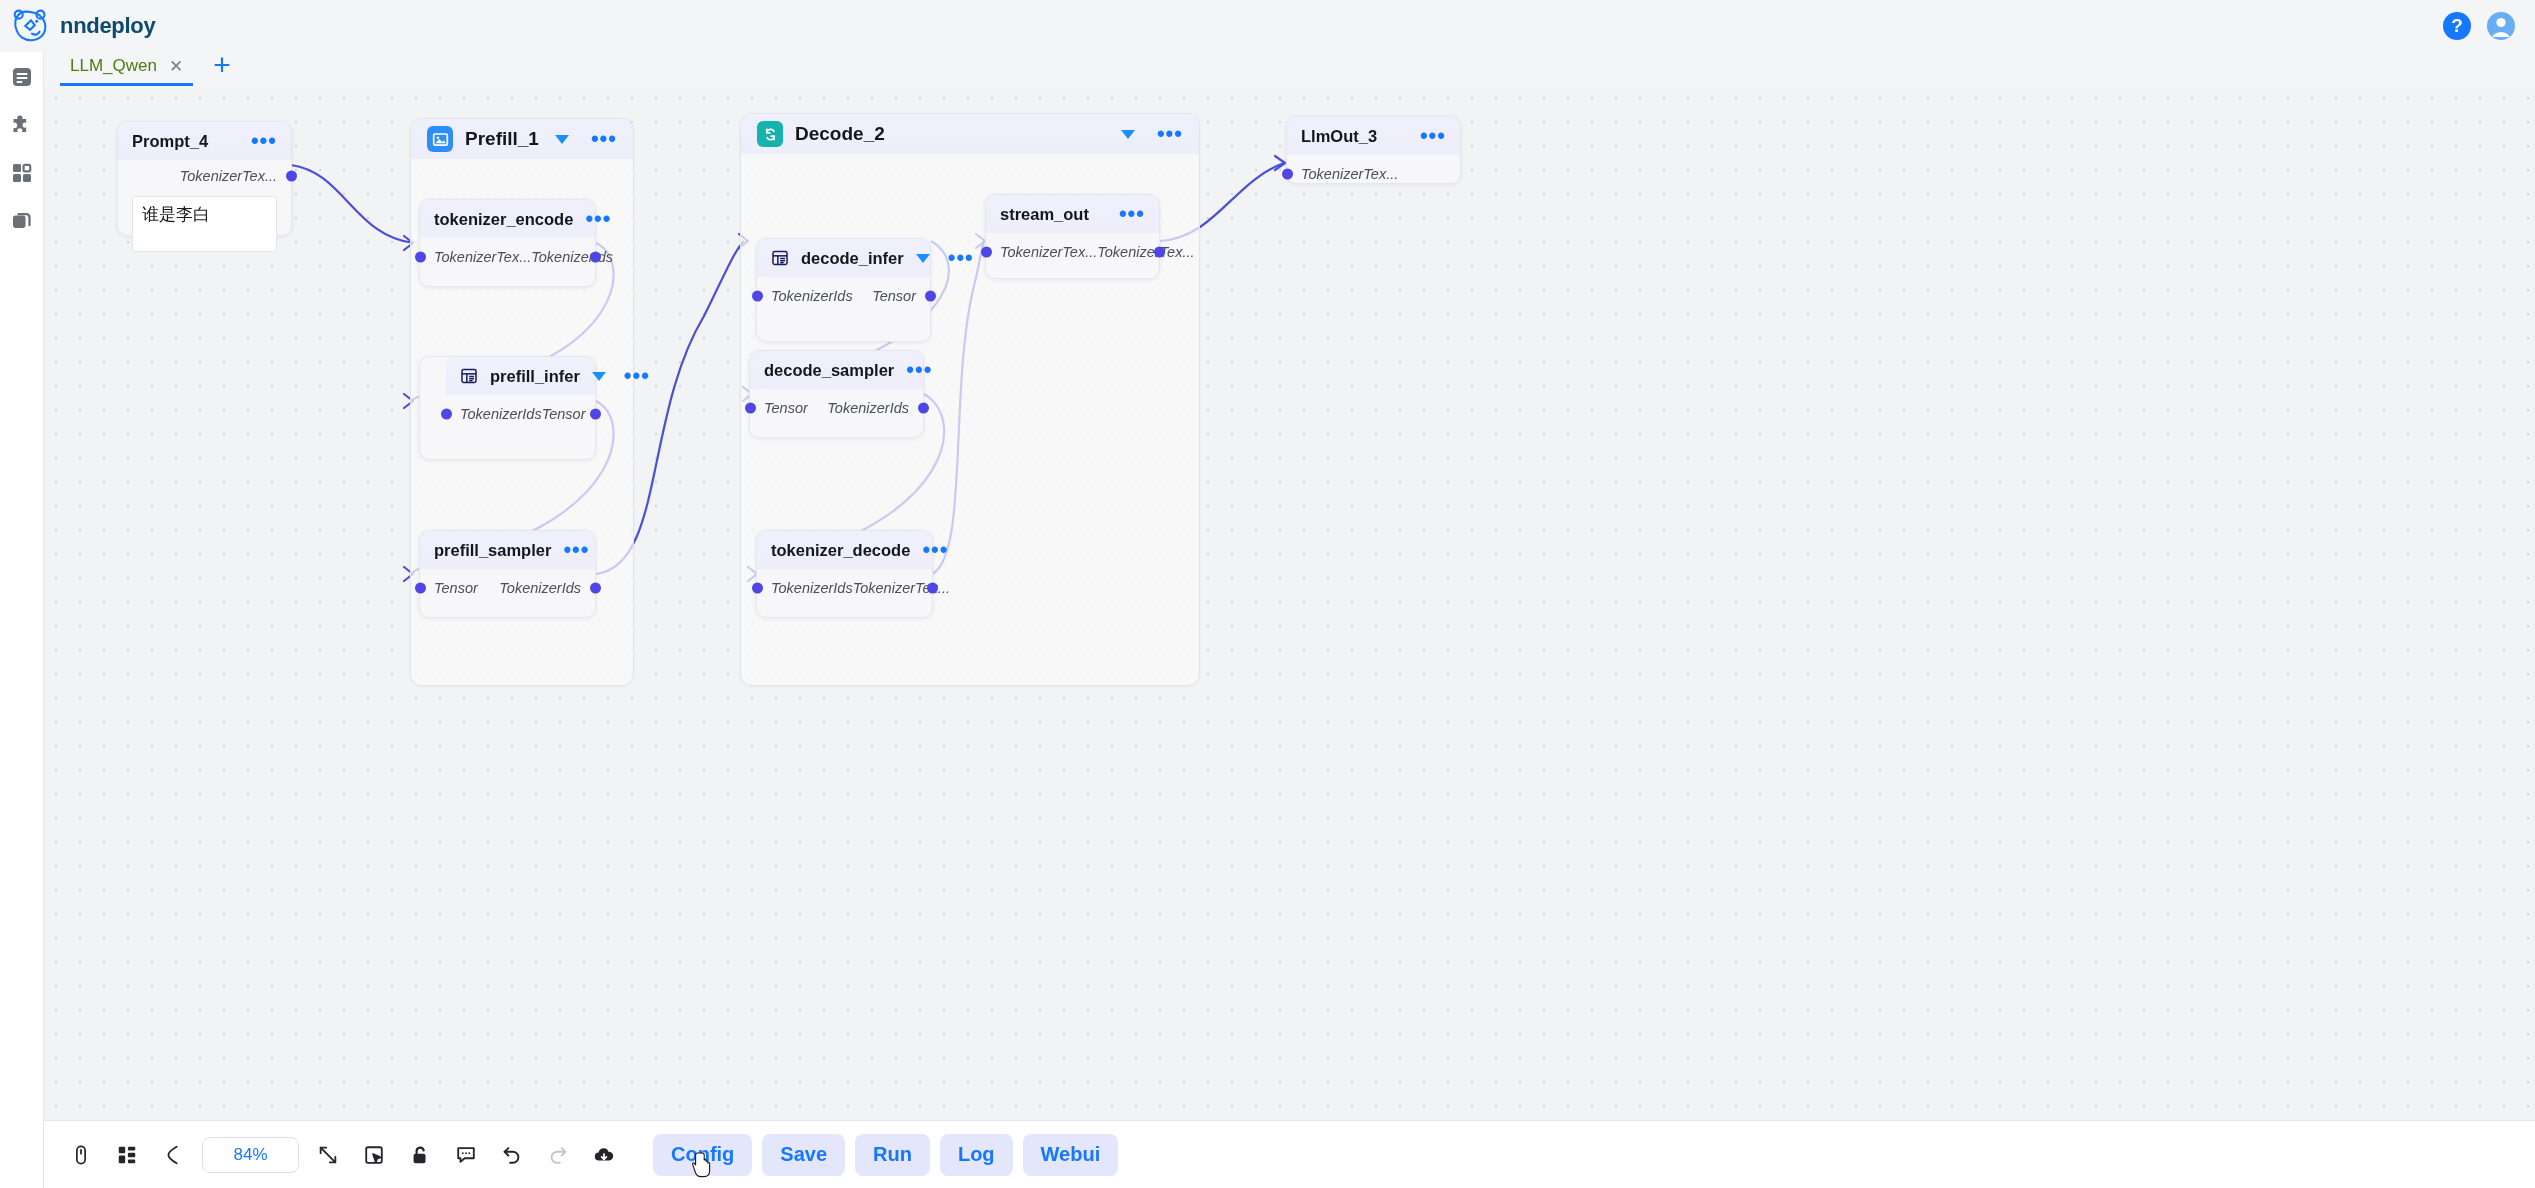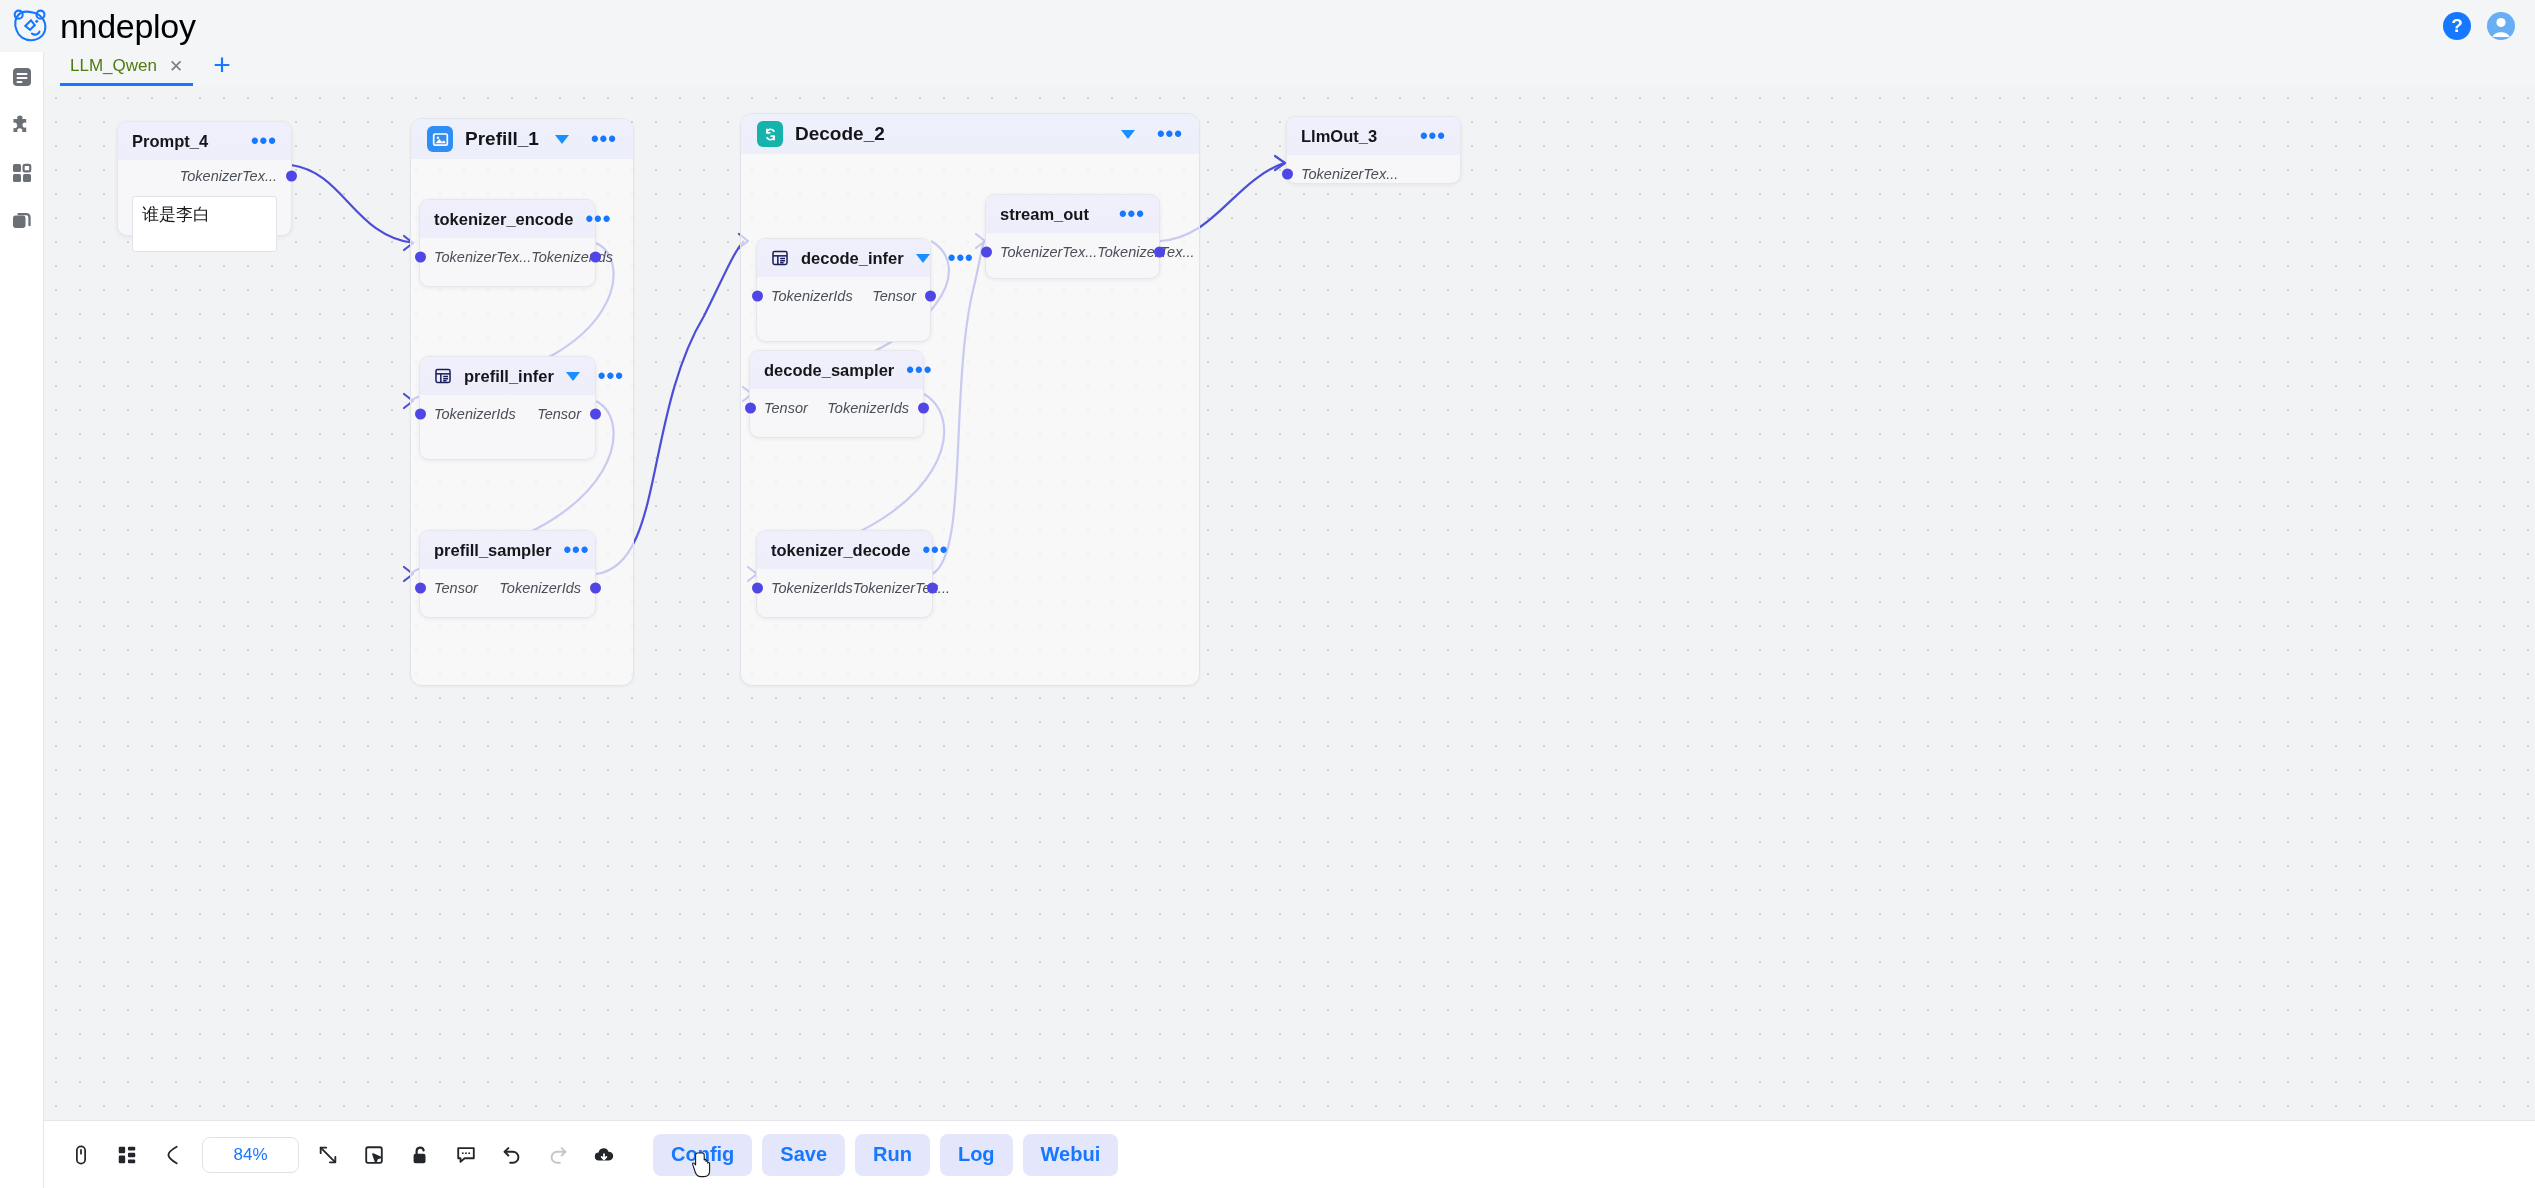--- a/index.html
+++ b/index.html
@@ -14,21 +14,21 @@
   .topbar {
     position: absolute; left: 0; top: 0;
     width: 2535px; height: 52px;
     background: #f4f5f7;
     display: flex; align-items: center;
     z-index: 40;
   }
   .brand { display: flex; align-items: center; gap: 10px; padding-left: 12px; }
   .brand-logo { width: 38px; height: 36px; }
   .brand-name {
-    font-size: 34px; font-weight: 400; color: #000000;
+    font-size: 22px; font-weight: 700; color: #0c4a6e;
     letter-spacing: -0.3px;
   }
   .topbar-right {
     margin-left: auto; display: flex; align-items: center; gap: 16px;
     padding-right: 20px;
   }
   .help-icon, .avatar-icon {
     width: 28px; height: 28px; border-radius: 50%;
     display: flex; align-items: center; justify-content: center;
   }
@@ -348,21 +348,21 @@
       </span>
     </div>
     <div class="node-ports">
       <span class="port-dot left"></span>
       <span class="port-label">TokenizerTex...</span>
       <span class="port-label out">TokenizerIds</span>
       <span class="port-dot right"></span>
     </div>
   </div>
 
-  <div class="node" style="left:375px; top:270px; width:177px; height:104px;">
+  <div class="node" style="left:375px; top:270px; width:177px; height:104px;padding-left:26px;">
     <div class="node-head">
       <span style="display:flex;">
         <svg viewBox="0 0 20 20" width="18" height="18" fill="none" stroke="#1b1e5c" stroke-width="1.7">
           <rect x="2.2" y="2.8" width="15.6" height="14.4" rx="1.8"></rect>
           <path d="M2.2 7.6 H17.8"></path>
           <path d="M7.6 7.6 V17.2"></path>
           <path d="M10.2 10.5 H15.6 M10.2 13 H15.6 M10.2 15.3 H14"></path>
         </svg>
       </span>
       <span class="node-title">prefill_infer</span>

